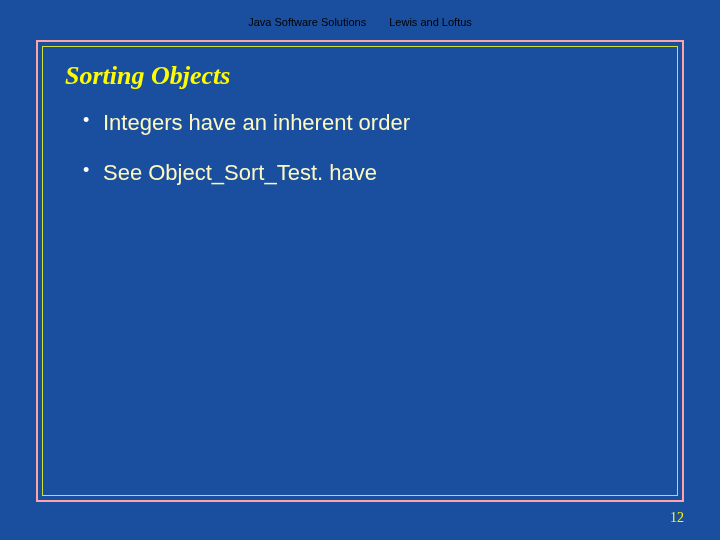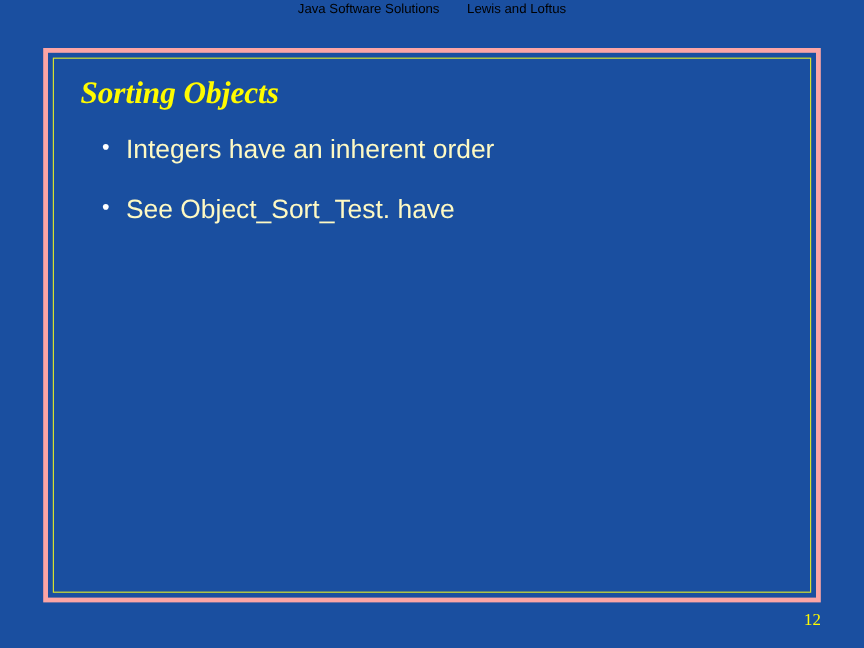--- a/index.html
+++ b/index.html
@@ -10,33 +10,33 @@
     background: #1a4fa0;
     font-family: Arial, Helvetica, sans-serif;
     position: relative;
     overflow: hidden;
   }
   .header {
     width: 100%;
     text-align: center;
     color: #000;
     font-size: 11px;
-    padding-top: 2px;
+    padding-top: 16px;
     padding-bottom: 6px;
   }
   .header span {
     margin: 0 10px;
   }
   .outer-border {
     position: absolute;
     top: 40px;
     left: 36px;
     right: 36px;
     bottom: 38px;
-    border: 4px solid #fca5a5;
+    border: 2px solid #fca5a5;
     box-sizing: border-box;
   }
   .inner-border {
     position: absolute;
     top: 4px;
     left: 4px;
     right: 4px;
     bottom: 4px;
     border: 1px solid #d4e030;
     padding: 14px 22px 14px 22px;

